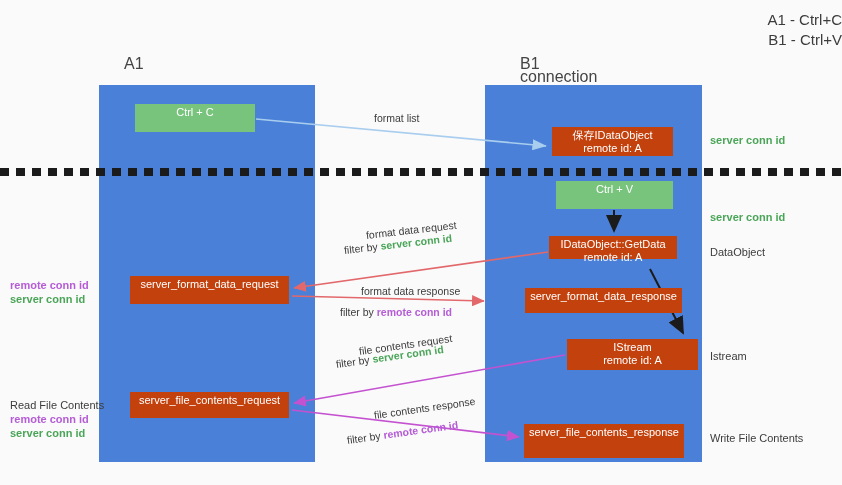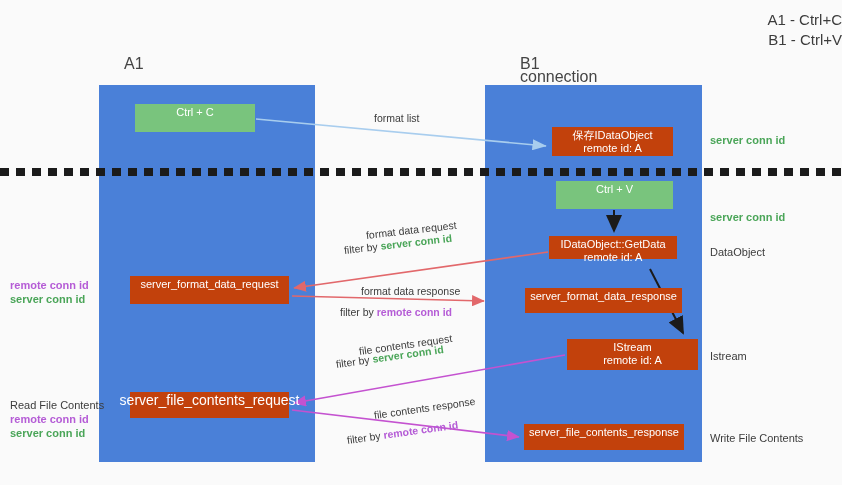--- a/index.html
+++ b/index.html
@@ -51,22 +51,22 @@
   .node.orange{background:#c2410c;}
   .node .ml{white-space:pre-line;}
 
   #node-ctrlc{left:135px;top:104px;width:120px;height:28px;}
   #node-save-idataobject{left:552px;top:127px;width:121px;height:29px;}
   #node-ctrlv{left:556px;top:181px;width:117px;height:28px;}
   #node-getdata{left:549px;top:236px;width:128px;height:23px;}
   #node-fmt-req{left:130px;top:276px;width:159px;height:28px;font-size:11px;}
   #node-fmt-resp{left:489px;top:288px;width:157px;height:25px;font-size:11px;margin-left:36px;}
   #node-istream{left:567px;top:339px;width:131px;height:31px;}
-  #node-file-req{left:130px;top:392px;width:159px;height:26px;font-size:14px;}
-  #node-file-resp{left:524px;top:424px;width:160px;height:26px;font-size:11px;}
+  #node-file-req{left:130px;top:392px;width:159px;height:26px;font-size:11px;}
+  #node-file-resp{left:524px;top:424px;width:160px;height:34px;font-size:11px;}
 
   
   .right-note{font-size:11px;color:#3c3c3c;}
   .right-note.green-t{color:#4aa558;font-weight:bold;}
   #note-server-1{left:710px;top:134px;}
   #note-server-2{left:710px;top:211px;}
   #note-dataobject{left:710px;top:246px;}
   #note-istream{left:710px;top:350px;}
   #note-write-file{left:710px;top:432px;}
 

